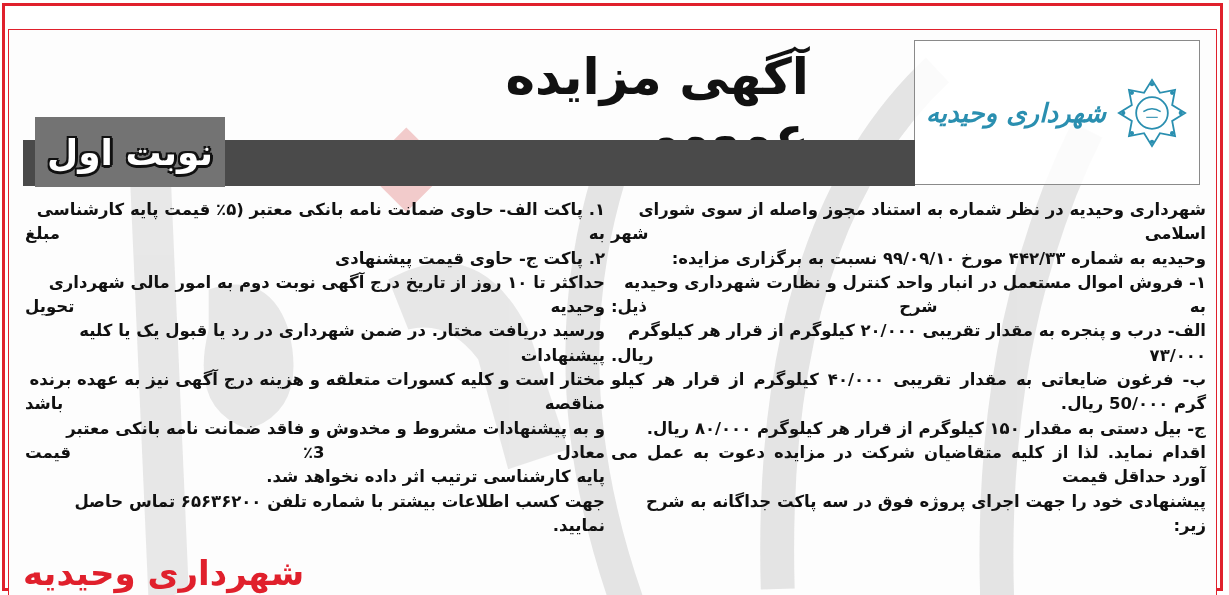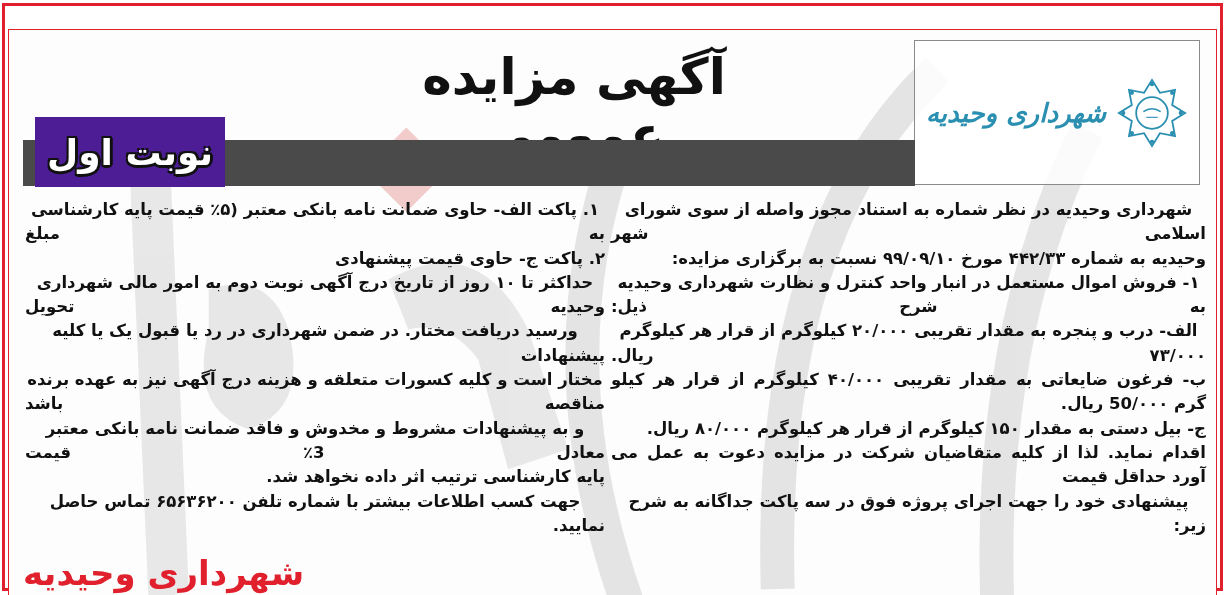--- a/index.html
+++ b/index.html
@@ -28,42 +28,42 @@
       direction: rtl;
     }
     .logo-emblem { width: 72px; height: 72px; }
     .logo-text {
       font-family: "DejaVu Serif", serif; font-style: italic;
       color: #2a8fb0; font-size: 26px; font-weight: bold;
     }
 
     .title {
       position: absolute; left: 330px; top: 18px; width: 470px;
-      text-align: center; direction: rtl;
+      direction: rtl;
       font-family: "DejaVu Sans", sans-serif; font-weight: bold;
       font-size: 50px; color: #111; letter-spacing: -1px;
     }
 
     .dark-bar {
       position: absolute; left: 14px; top: 110px; width: 892px; height: 46px;
       background: #4a4a4a;
     }
     .round-badge {
       position: absolute; left: 26px; top: 87px; width: 190px; height: 70px;
-      background: #4c1d95;
+      background: #737373;
       display: flex; align-items: center; justify-content: center;
       direction: rtl;
     }
     .round-badge span {
       font-weight: bold; font-size: 36px; color: #fff;
       text-shadow: -2px -2px 0 #111, 2px -2px 0 #111, -2px 2px 0 #111, 2px 2px 0 #111, 0 3px 0 #111, 3px 0 0 #111;
     }
 
     .col {
-      position: absolute; top: 168px; direction: rtl; text-align: center;
+      position: absolute; top: 168px; direction: rtl; text-align: right;
       font-weight: bold; font-size: 16.5px; line-height: 24.3px; color: #111;
     }
     .col-right { right: 10px; width: 595px; }
     .col-left { left: 16px; width: 580px; }
     .col .line { display: block; text-align-last: justify; }
     .col .line.last { text-align-last: right; }
 
     .footer-sign {
       position: absolute; left: 14px; top: 523px; direction: rtl;
       font-weight: bold; font-size: 34px; color: #e0202c;

